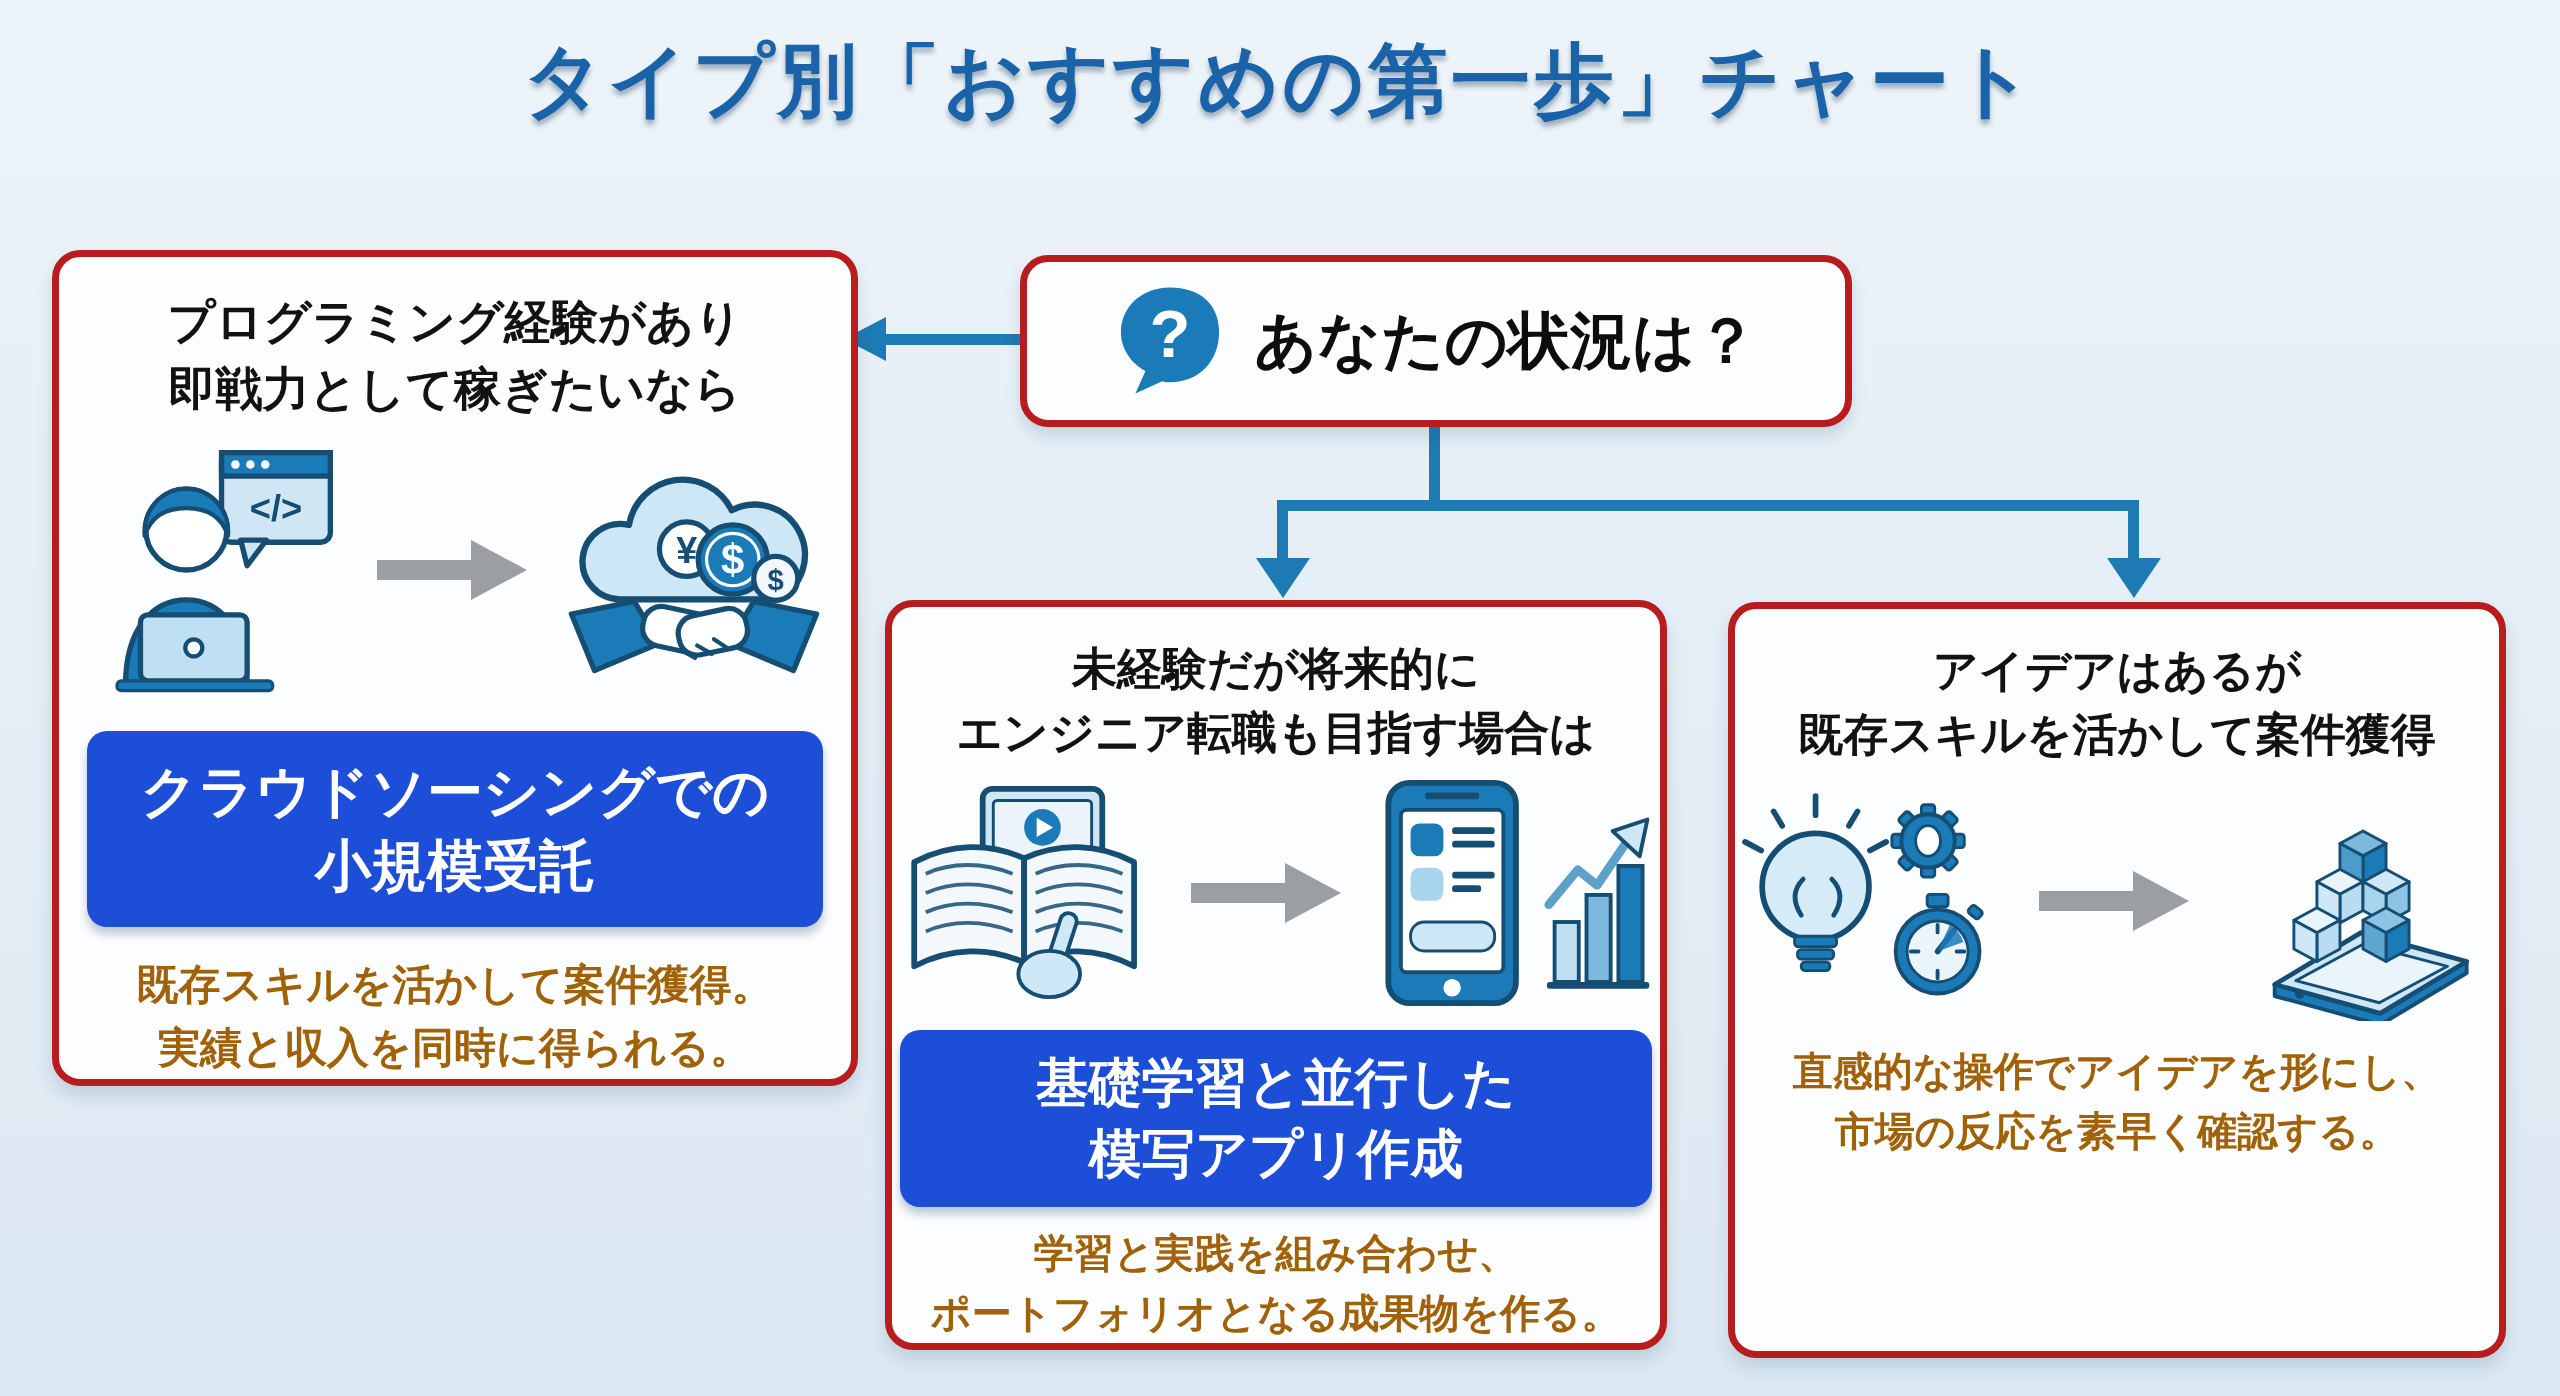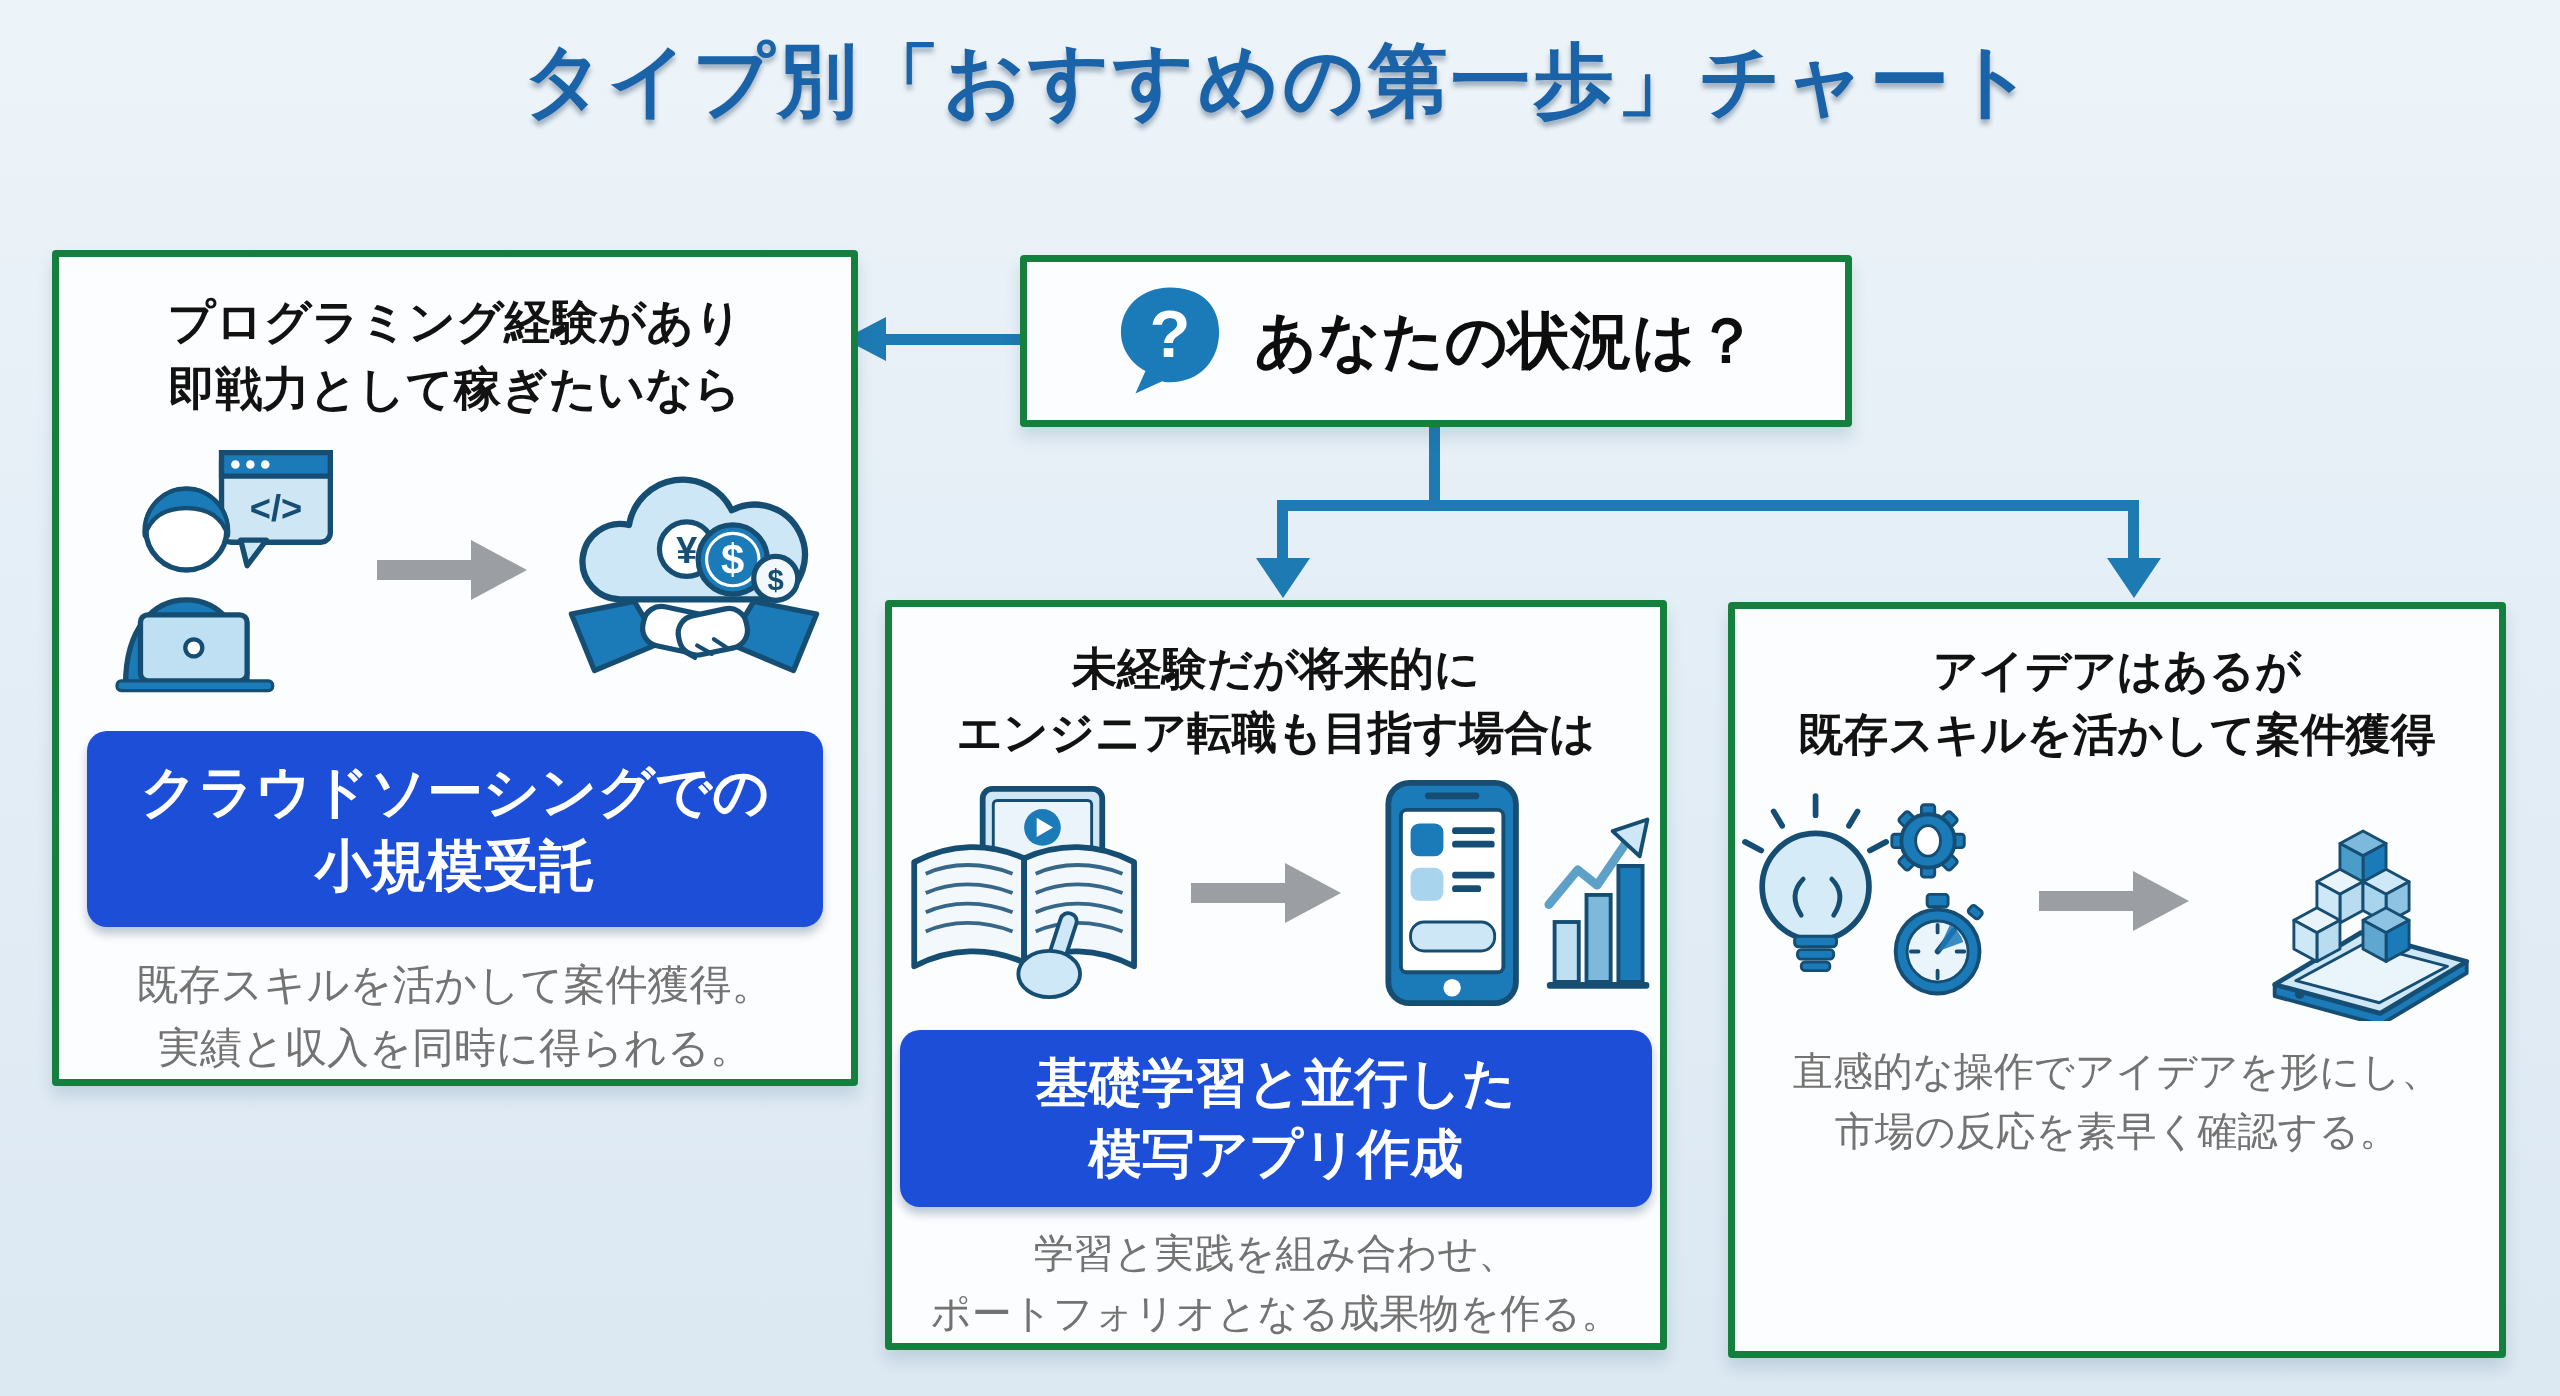--- a/index.html
+++ b/index.html
@@ -9,36 +9,36 @@
     background:linear-gradient(180deg,#edf4f9 0%,#e4eef6 45%,#dce8f2 100%);
   }
   .canvas{position:relative;width:2560px;height:1396px;}
   .page-title{
     position:absolute;top:28px;left:0;width:100%;
     text-align:center;font-size:80px;font-weight:900;letter-spacing:3px;
     color:#1a63a8;text-shadow:0 5px 5px rgba(15,45,80,.35);
   }
   .box{
     position:absolute;box-sizing:border-box;background:#fcfdfe;
-    border:7px solid #15803d;border-radius:4px;
+    border:7px solid #b91c1c;border-radius:28px;
     box-shadow:0 10px 16px rgba(30,80,120,.16);
   }
   .qbox{
     left:1020px;top:255px;width:832px;height:172px;
     display:flex;align-items:center;justify-content:center;gap:28px;
   }
   .qtext{font-size:62px;font-weight:900;color:#0d0d0d;}
   .branch{display:flex;flex-direction:column;align-items:center;}
   .cond{font-weight:900;color:#121212;text-align:center;line-height:1.42;}
   .icons-row{display:flex;align-items:center;justify-content:center;}
   .banner{
     background:#1d4ed8;border-radius:20px;color:#ffffff;font-weight:900;
     text-align:center;box-shadow:0 7px 10px rgba(20,60,100,.28);
   }
-  .desc{font-weight:400;color:#737373;text-align:center;}
+  .desc{font-weight:700;color:#a16207;text-align:center;}
   
   #box-left{left:52px;top:250px;width:806px;height:836px;padding-top:32px;}
   #box-left .cond{font-size:47px;}
   #box-left .icons-row{gap:36px;margin-top:12px;height:280px;}
   #box-left .banner{width:716px;padding:24px 10px;font-size:56px;line-height:1.32;margin-top:26px;}
   #box-left .desc{font-size:42px;line-height:1.5;margin-top:26px;}
   
   #box-mid{left:885px;top:600px;width:782px;height:750px;padding-top:30px;}
   #box-right{left:1728px;top:602px;width:778px;height:756px;padding-top:30px;}
   #box-mid .cond,#box-right .cond{font-size:45px;}

